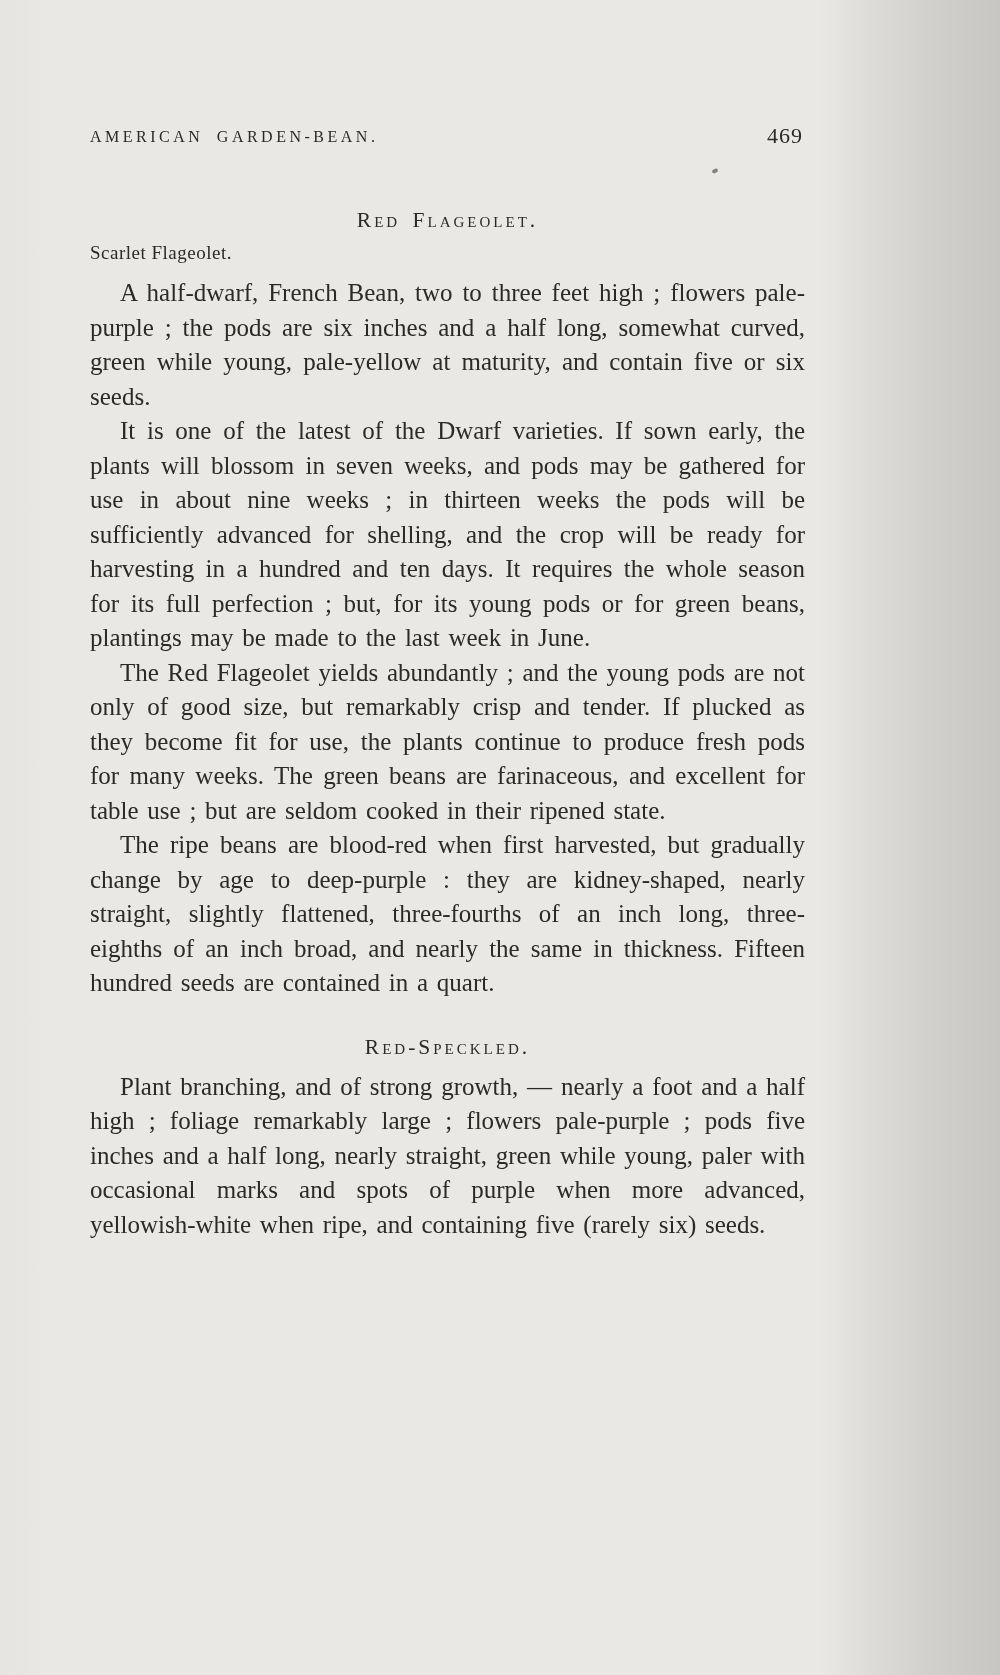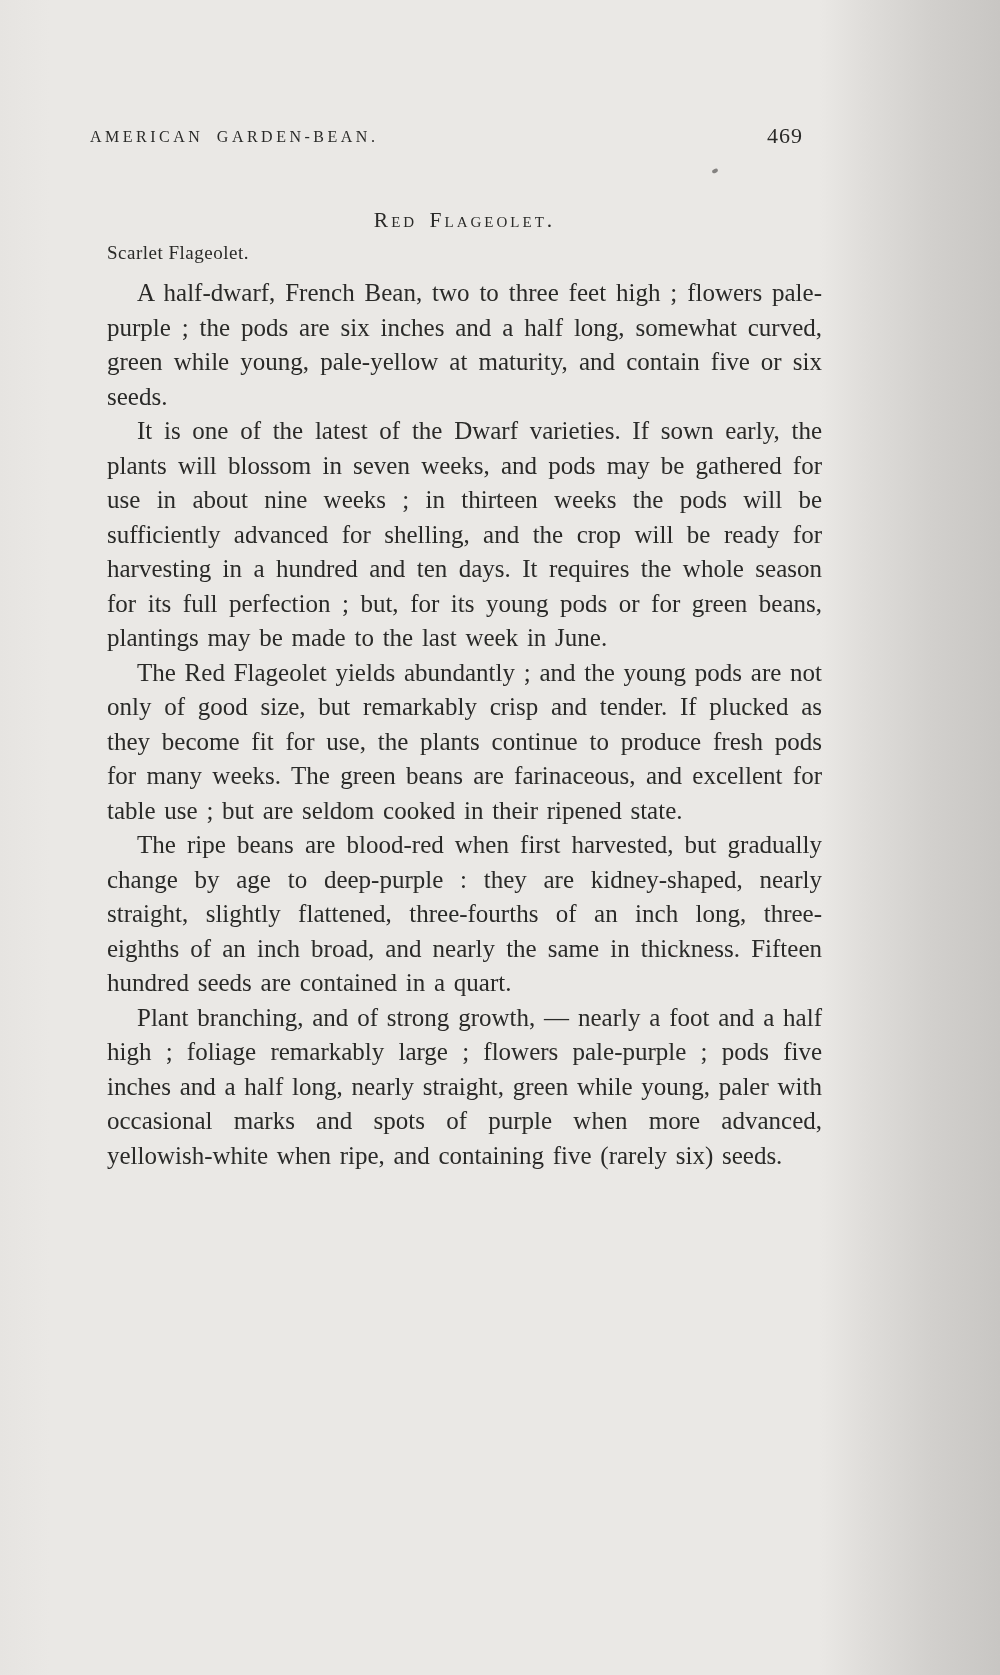--- a/index.html
+++ b/index.html
@@ -49,21 +49,21 @@
     width: 6px;
     height: 4px;
     background: #6a6866;
     border-radius: 50% 40% 60% 50%;
     transform: rotate(-20deg);
     opacity: .8;
   }
   .text-block {
     position: absolute;
     top: 208px;
-    left: 107px;
+    left: 90px;
     width: 715px;
   }
   .section-heading {
     font-size: 21.5px;
     font-weight: 400;
     font-variant: small-caps;
     letter-spacing: 3px;
     word-spacing: 4px;
     text-align: center;
     margin: 0 0 9px 0;
@@ -105,18 +105,19 @@
     <section>
       <h2 class="section-heading">Red Flageolet.</h2>
       <h3 class="section-subheading">Scarlet Flageolet.</h3>
       <p class="body-paragraph">A half-dwarf, French Bean, two to three feet high ; flowers pale-purple ; the pods are six inches and a half long, somewhat curved, green while young, pale-yellow at maturity, and contain five or six seeds.</p>
       <p class="body-paragraph">It is one of the latest of the Dwarf varieties. If sown early, the plants will blossom in seven weeks, and pods may be gathered for use in about nine weeks ; in thirteen weeks the pods will be sufficiently advanced for shelling, and the crop will be ready for harvesting in a hundred and ten days. It requires the whole season for its full perfection ; but, for its young pods or for green beans, plantings may be made to the last week in June.</p>
       <p class="body-paragraph">The Red Flageolet yields abundantly ; and the young pods are not only of good size, but remarkably crisp and tender. If plucked as they become fit for use, the plants continue to produce fresh pods for many weeks. The green beans are farinaceous, and excellent for table use ; but are seldom cooked in their ripened state.</p>
       <p class="body-paragraph">The ripe beans are blood-red when first harvested, but gradually change by age to deep-purple : they are kidney-shaped, nearly straight, slightly flattened, three-fourths of an inch long, three-eighths of an inch broad, and nearly the same in thickness. Fifteen hundred seeds are contained in a quart.</p>
     </section>
 
     <section>
+      <h2 class="section-heading heading-speckled">Red-Speckled.</h2>
       <p class="body-paragraph">Plant branching, and of strong growth, — nearly a foot and a half high ; foliage remarkably large ; flowers pale-purple ; pods five inches and a half long, nearly straight, green while young, paler with occasional marks and spots of purple when more advanced, yellowish-white when ripe, and containing five (rarely six) seeds.</p>
     </section>
 
   </main>
 
 </div>
 
 </body></html>

